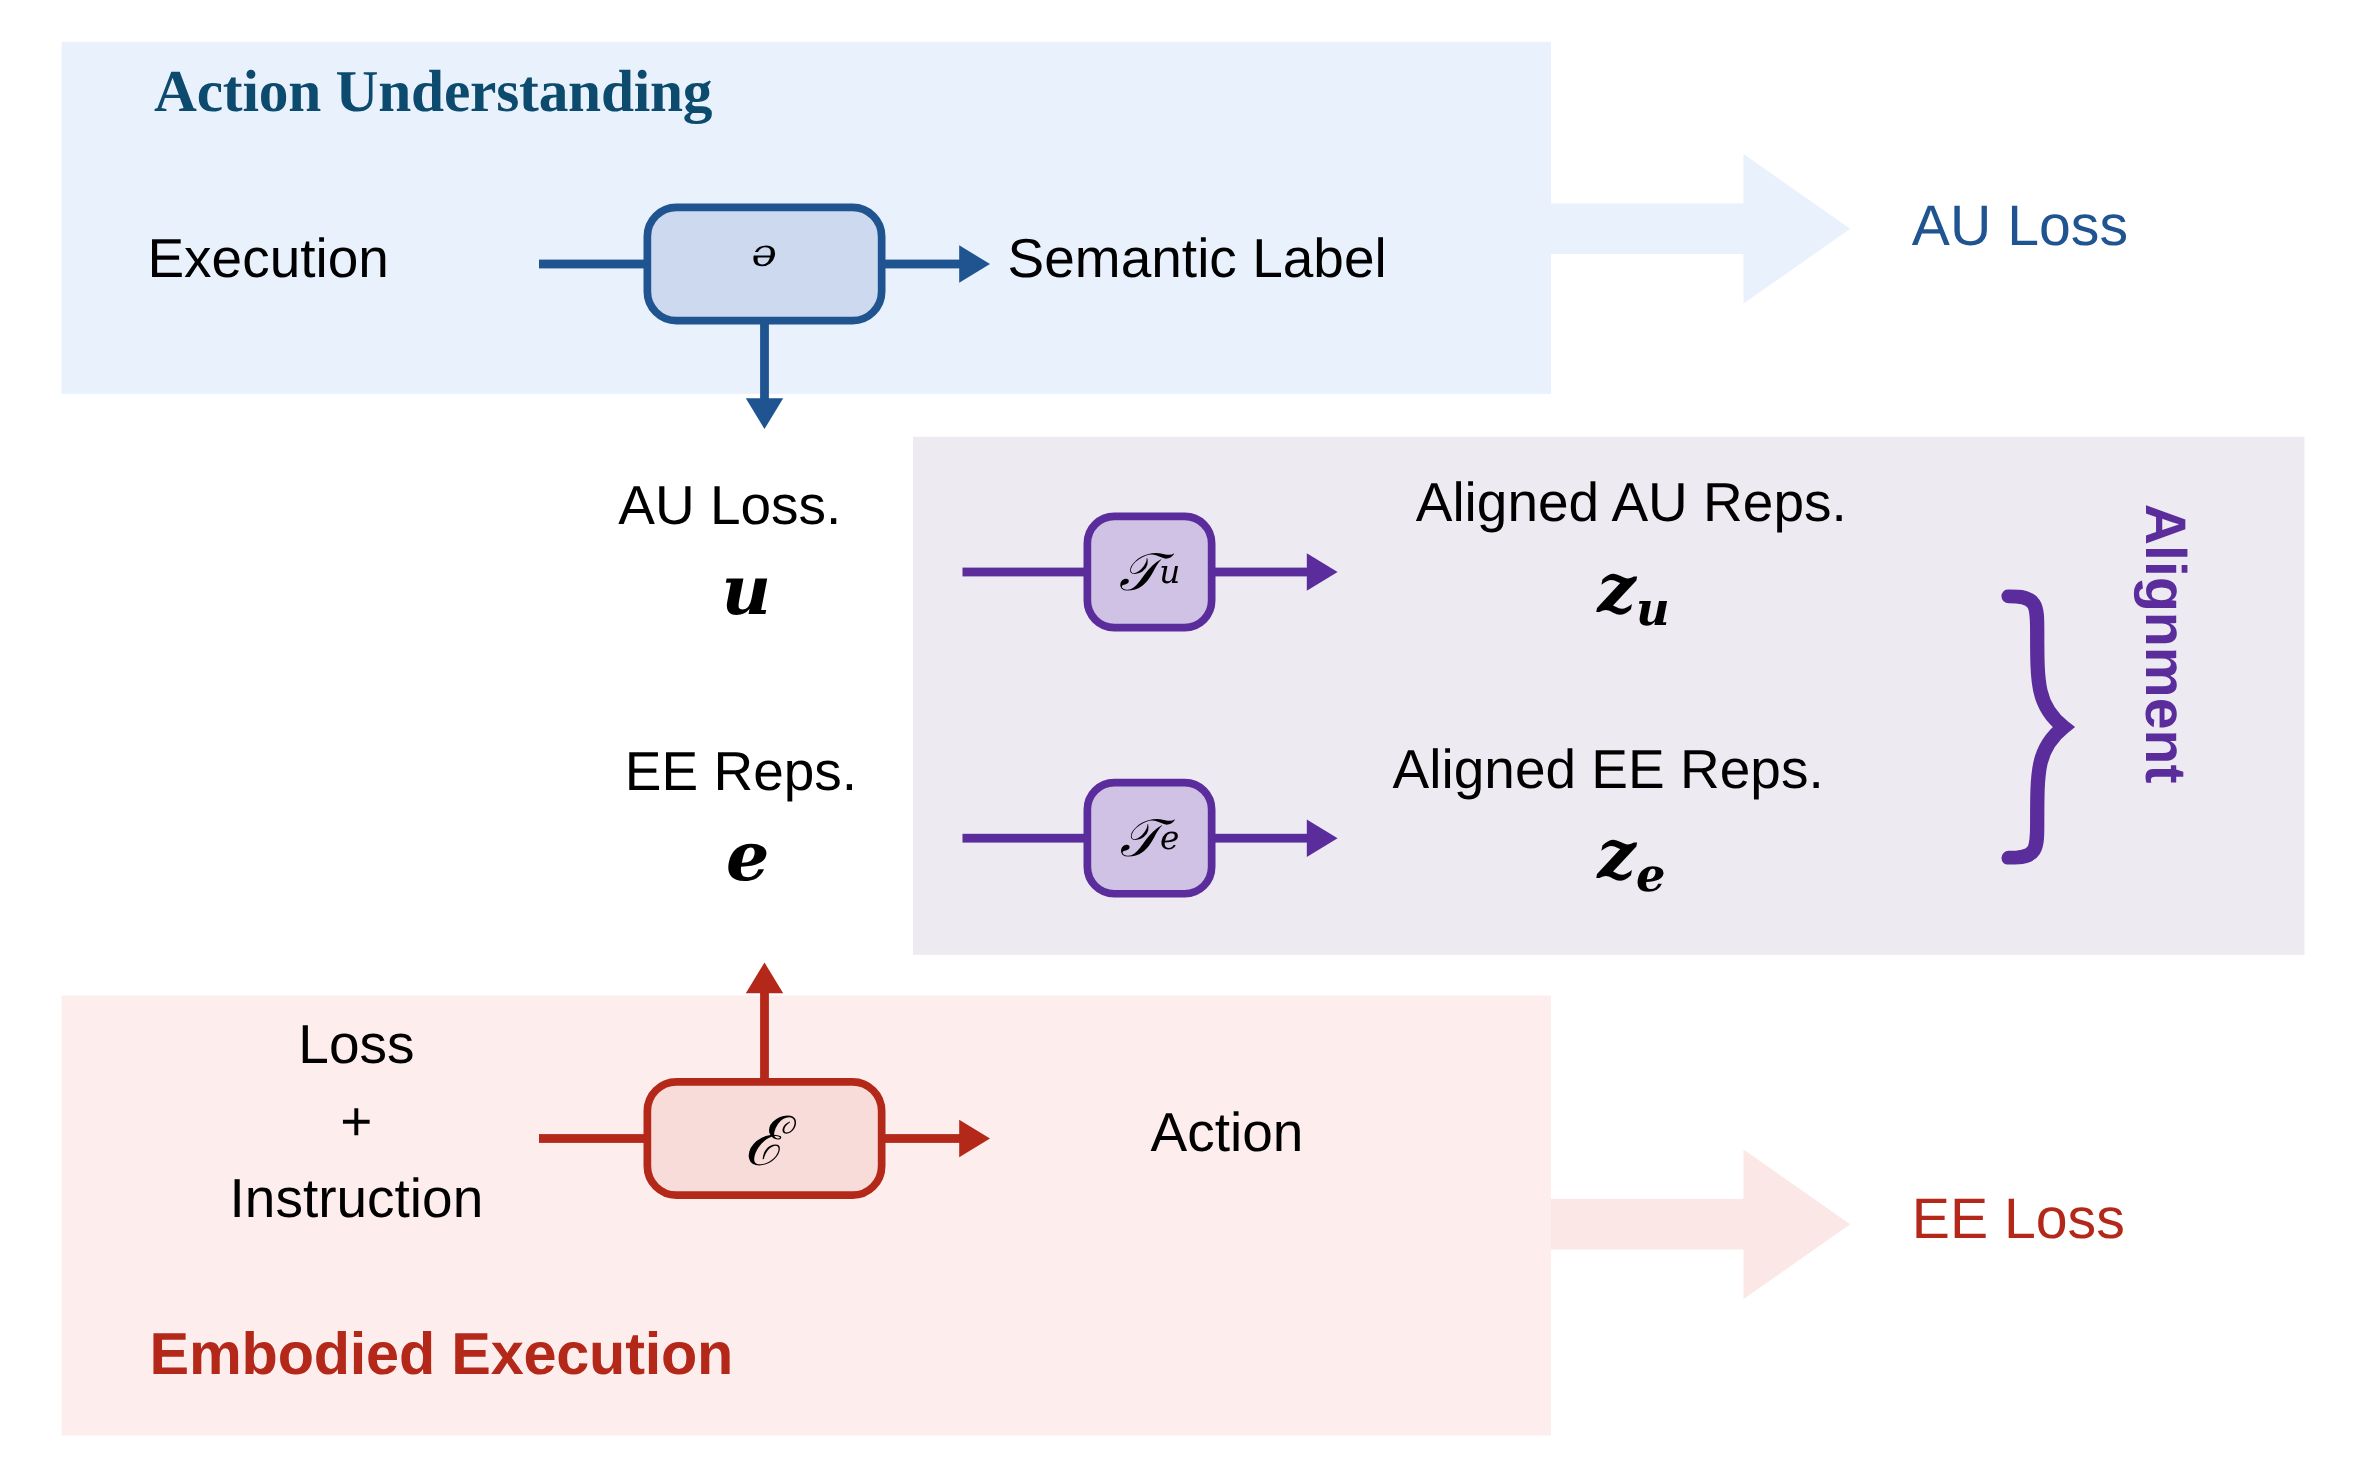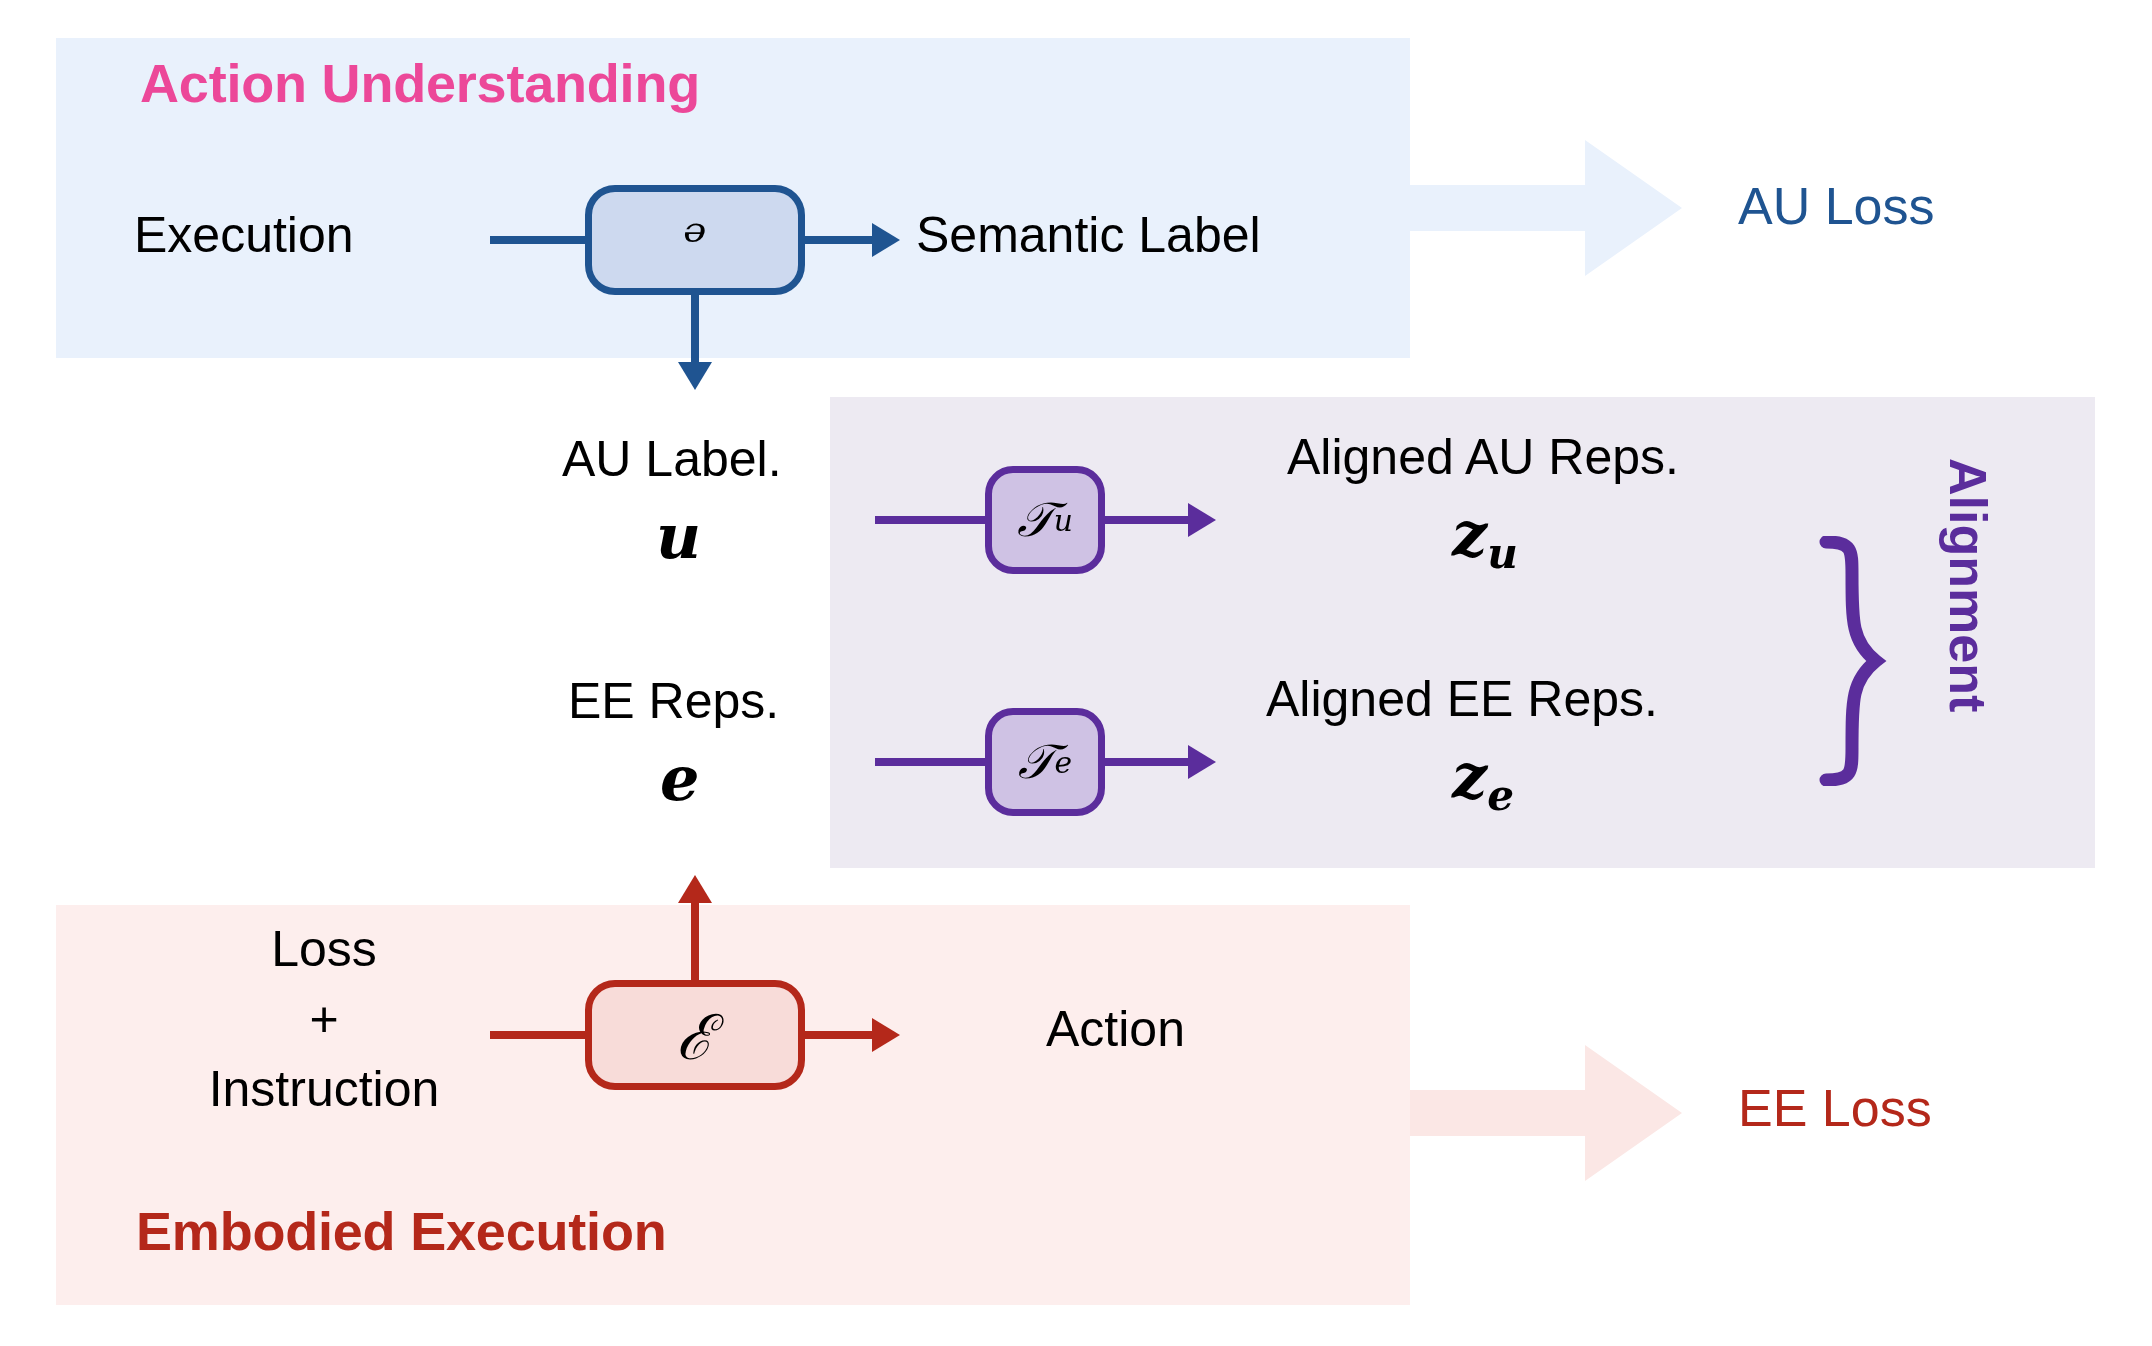--- a/index.html
+++ b/index.html
@@ -39,21 +39,22 @@
   
   .section-title {
     position: absolute;
     font-weight: bold;
     white-space: nowrap;
     letter-spacing: -0.2px;
   }
   #au-title {
     left: 140px; top: 52px;
     font-size: 54px;
-    color: #ec4899;
+    color: #0c4a6e;
+    font-family: Liberation Serif, serif;
   }
   #ee-title {
     left: 136px; top: 1200px;
     font-size: 54px;
     color: #b4281a;
   }
 
   
   .label {
     position: absolute;
@@ -238,21 +239,21 @@
   <div class="hline blue-stroke" style="left:802px; top:236px; width:72px;"></div>
   <div class="arrowhead-r blue" style="left:872px; top:223px;"></div>
 
   <div class="label" id="semantic-label">Semantic Label</div>
 
   <div class="vline blue-stroke" style="left:691px; top:290px; height:80px;"></div>
   <div class="arrowhead-d" style="left:678px; top:362px;"></div>
 
   <div class="loss-label" id="au-loss">AU Loss</div>
 
-  <div class="label" id="au-reps-label">AU Label.</div>
+  <div class="label" id="au-reps-label">AU Loss.</div>
   <div class="math" id="u-sym">
     <span>u</span>
   </div>
 
   <div class="label" id="ee-reps-label">EE Reps.</div>
   <div class="math" id="e-sym">
     <span>e</span>
   </div>
 
   <div class="hline purple-stroke" style="left:875px; top:516px; width:118px;"></div>

